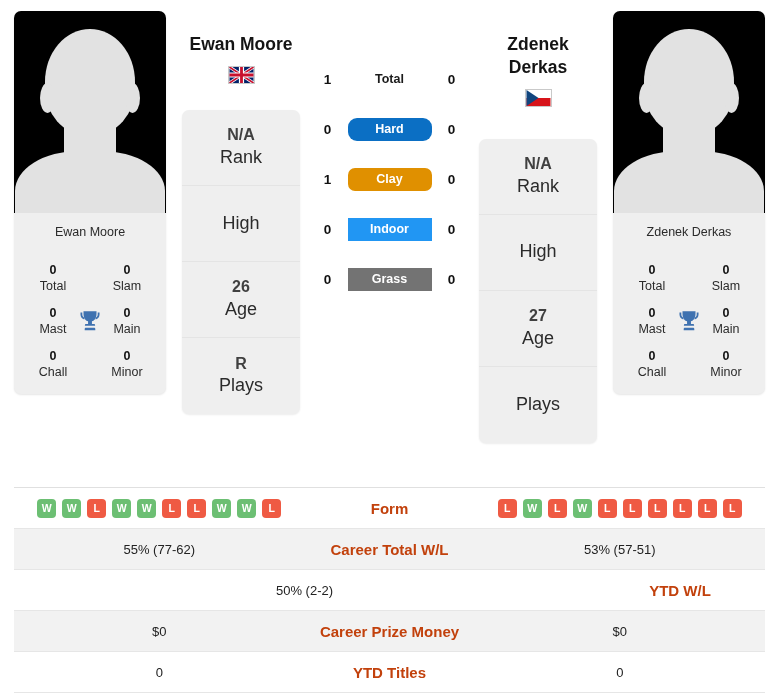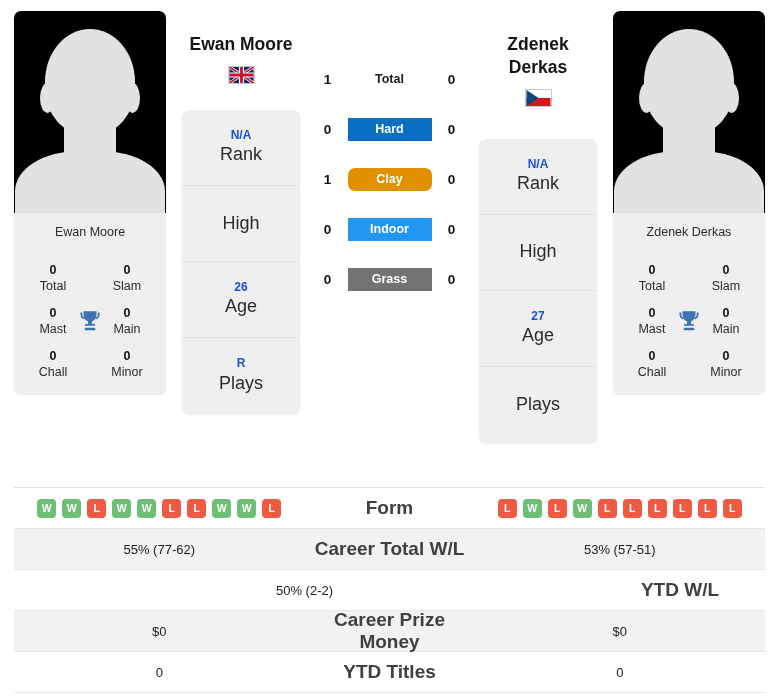--- a/index.html
+++ b/index.html
@@ -136,21 +136,21 @@
   .info-cell {
     height: 76px;
     display: flex;
     flex-direction: column;
     align-items: center;
     justify-content: center;
     border-bottom: 1px solid #e4e4e4;
     line-height: 1.3;
   }
   .info-cell:last-child { border-bottom: none; }
-  .info-val { font-size: 12px; font-weight: bold; color: #1d4ed8; }
+  .info-val { font-size: 16px; font-weight: bold; color: #404040; }
   .info-lbl { font-size: 18px; color: #2b2b2b; }
 
   
   .center-col {
     flex: 1 1 auto;
     padding-top: 57px;
     display: flex;
     flex-direction: column;
     align-items: center;
   }
@@ -204,23 +204,23 @@
     align-items: center;
     justify-content: center;
     font-size: 13px;
     color: #222;
     gap: 5px;
     padding: 0 6px;
   }
   .st-label {
     flex: 0 0 170px;
     text-align: center;
-    font-size: 19px;
+    font-size: 15px;
     font-weight: bold;
-    color: #404040;
+    color: #c2410c;
   }
   .form-badge {
     width: 19px; height: 19px;
     border-radius: 4px;
     color: #ffffff;
     font-size: 10.5px;
     font-weight: bold;
     display: inline-flex;
     align-items: center;
     justify-content: center;
@@ -320,21 +320,21 @@
     <div class="center-col">
 
       <div class="surf-row">
         <div class="surf-num">1</div>
         <div class="surf-badge plain">Total</div>
         <div class="surf-num">0</div>
       </div>
 
       <div class="surf-row">
         <div class="surf-num">0</div>
-        <div class="surf-badge" style="background: rgb(11, 111, 196);">Hard</div>
+        <div class="surf-badge" style="background: rgb(11, 111, 196); border-radius: 9px;">Hard</div>
         <div class="surf-num">0</div>
       </div>
 
       <div class="surf-row">
         <div class="surf-num">1</div>
         <div class="surf-badge" style="background: rgb(224, 144, 0); border-radius: 7px;">Clay</div>
         <div class="surf-num">0</div>
       </div>
 
       <div class="surf-row">

